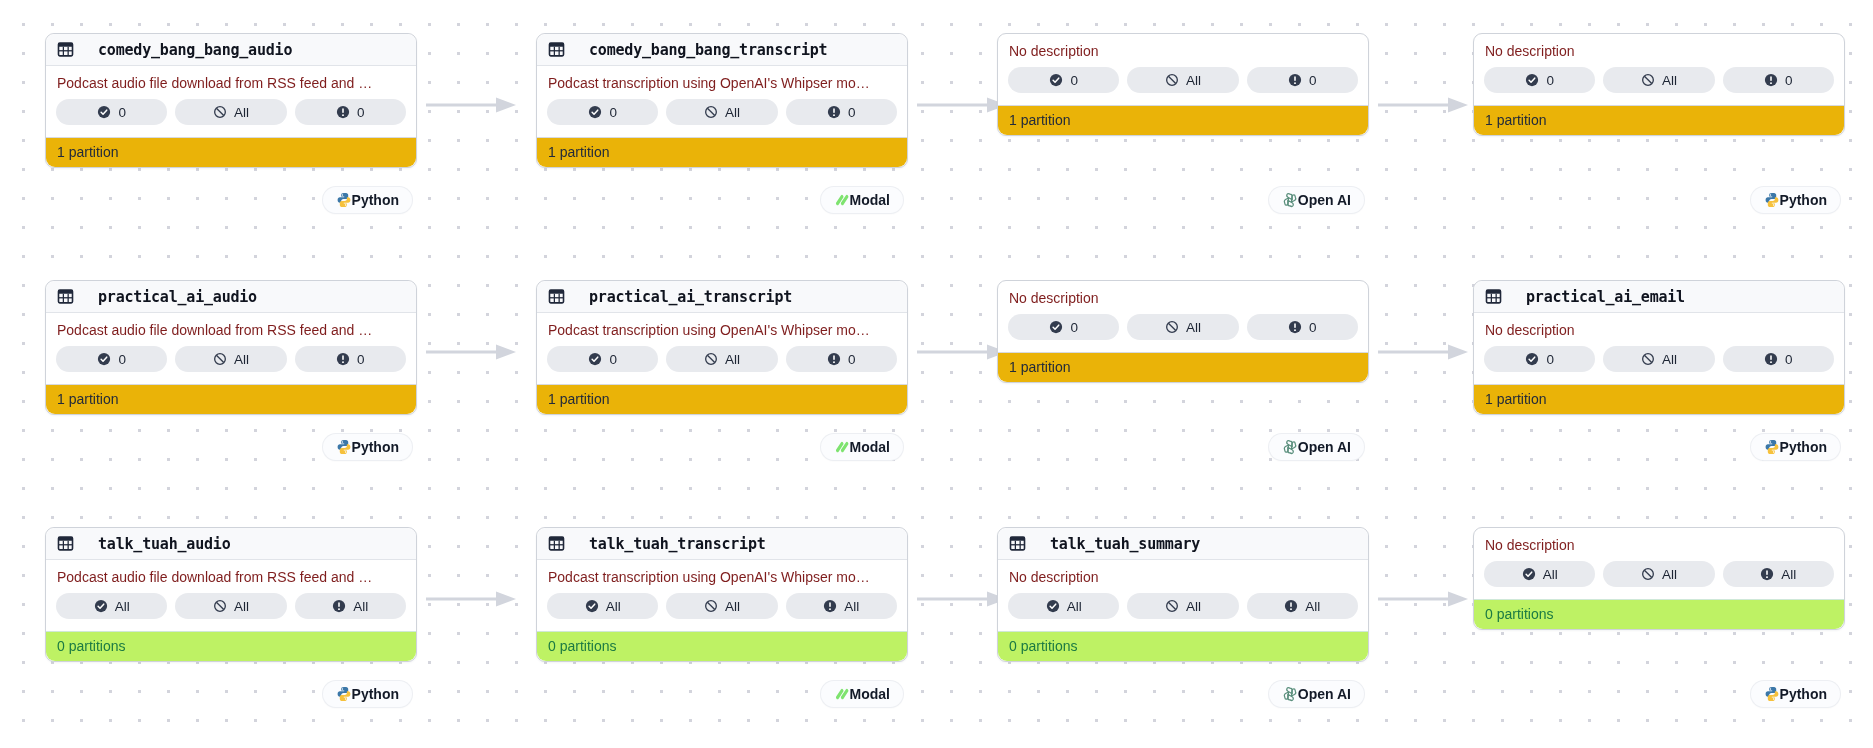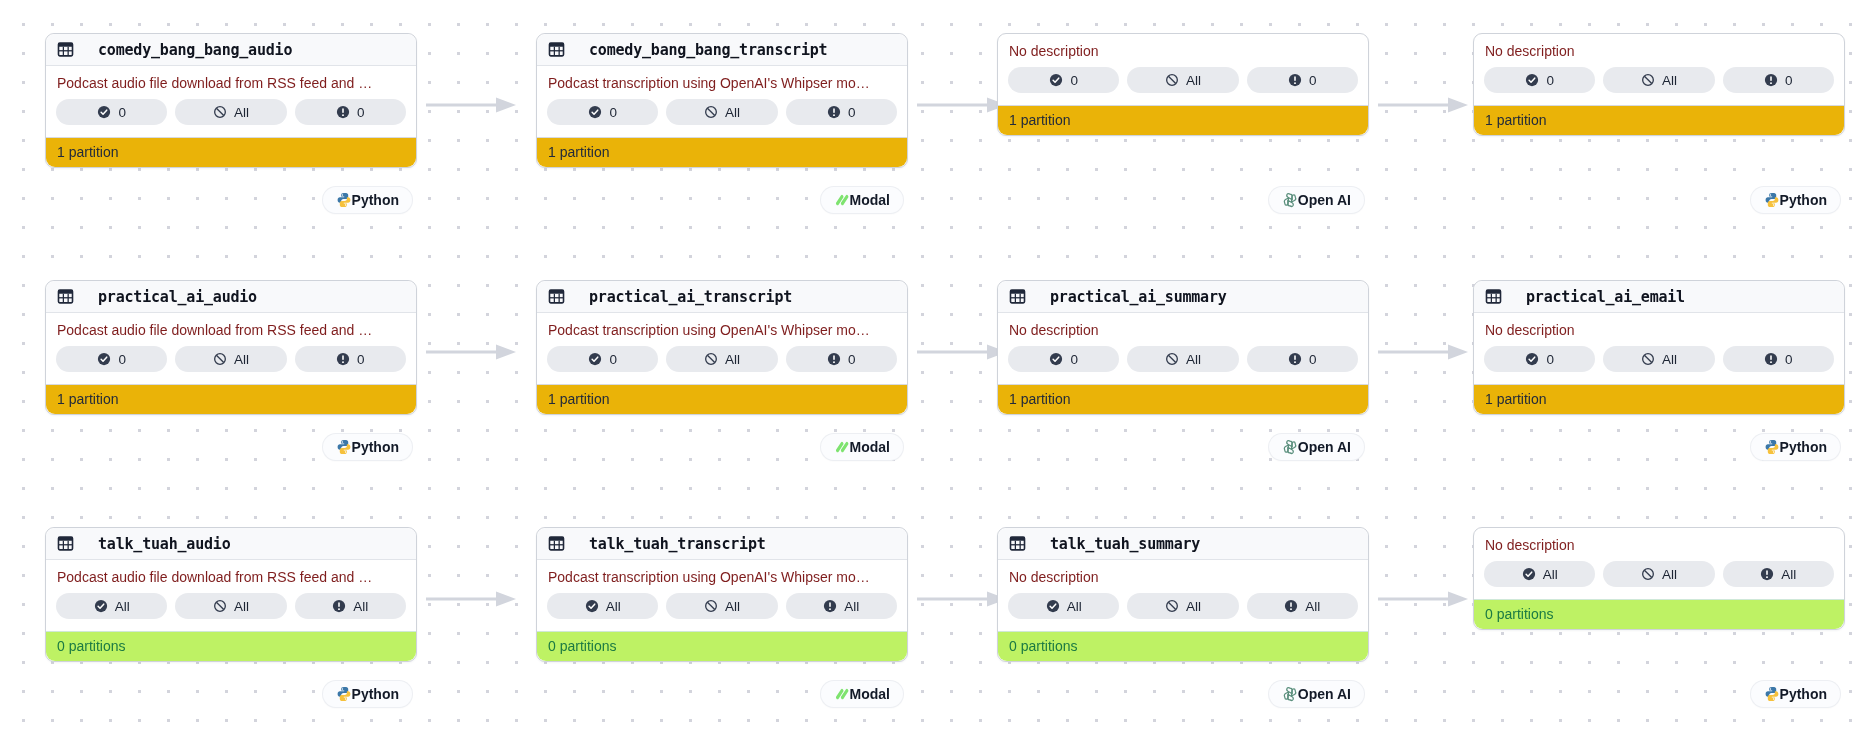--- a/index.html
+++ b/index.html
@@ -338,26 +338,20 @@
       </svg>
       <span>Modal</span>
     </div>
   <svg class="edge">
       <use href="#icon-arrow"></use>
     </svg>
 </div>
 
 <div class="cell c2 r1">
   <div class="card">
-    <div class="hd">
-      <svg>
-          <use href="#icon-table"></use>
-        </svg>
-      <span class="title">practical_ai_summary</span>
-    </div>
     <div class="desc">No description</div>
     <div class="pills">
       <div class="pill">
           <svg>
             <use href="#icon-check"></use>
           </svg>
           <span>0</span>
         </div>
       <div class="pill">
           <svg>

